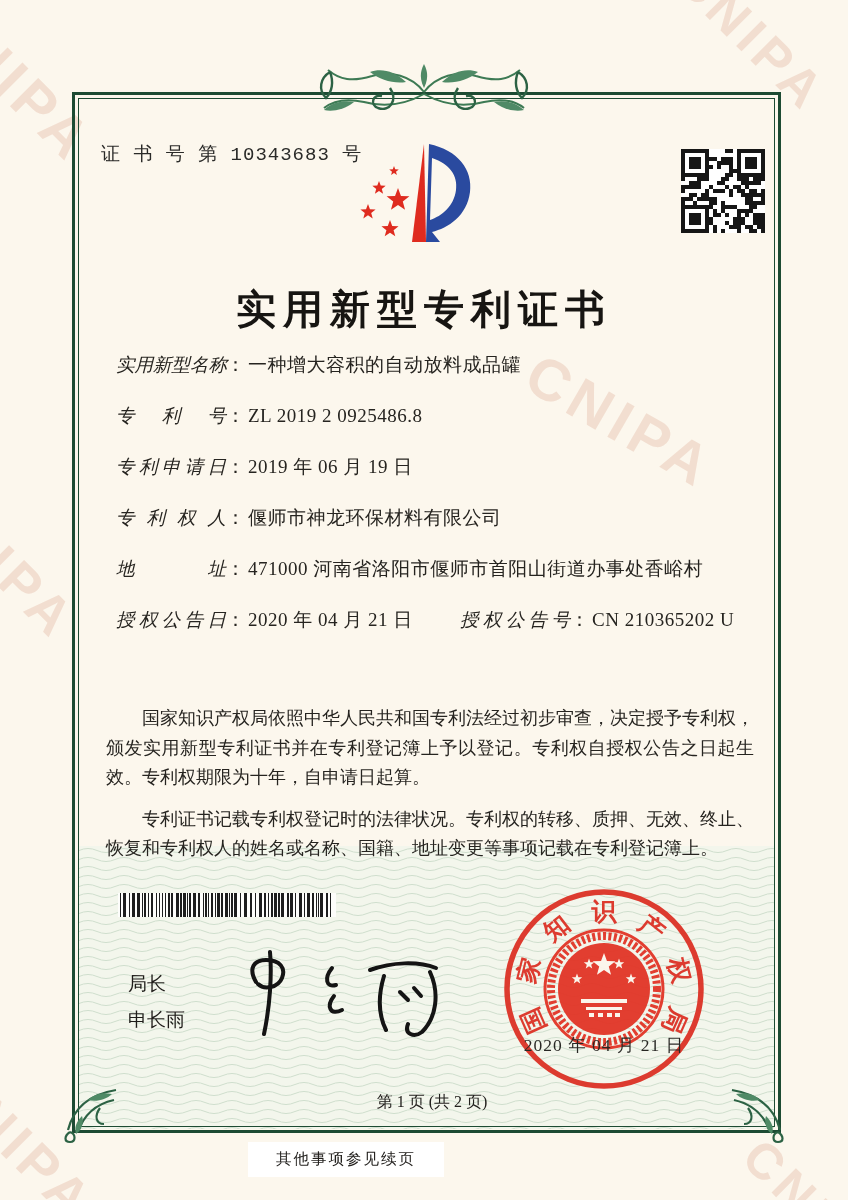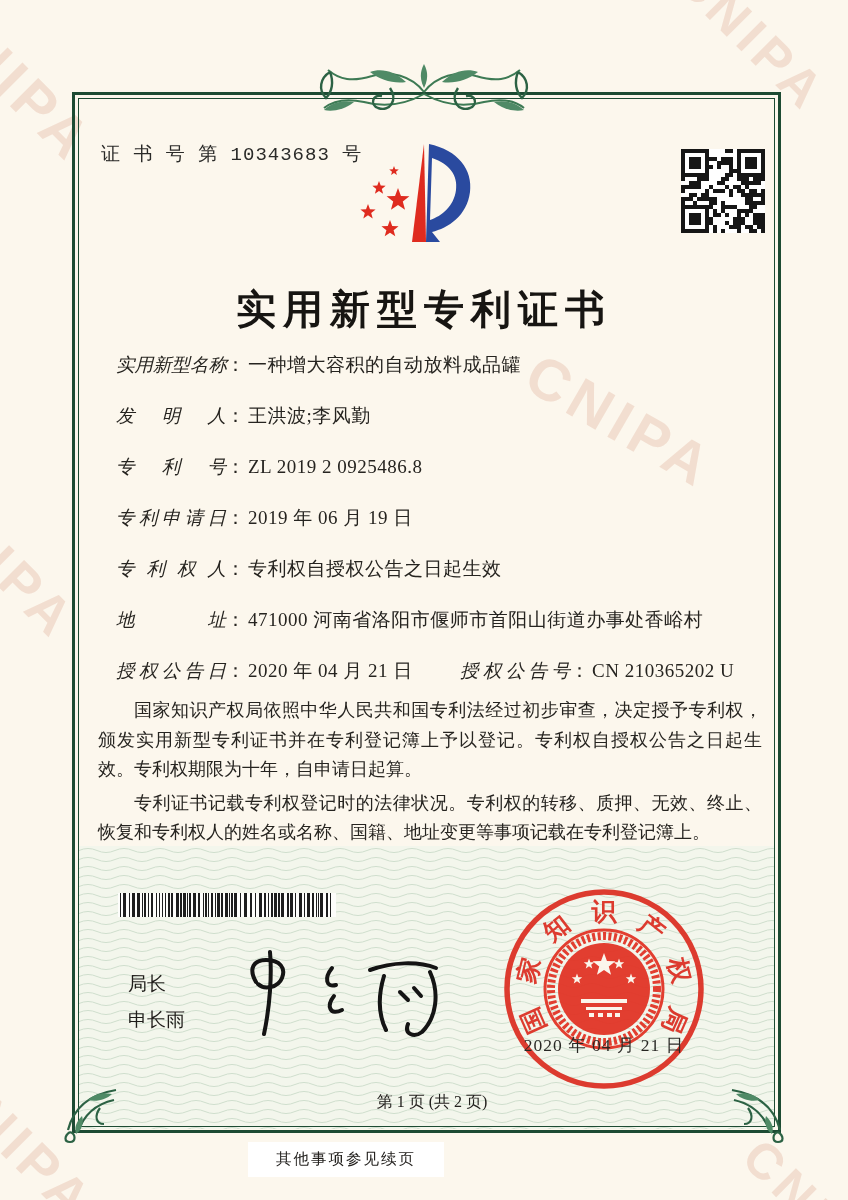--- a/index.html
+++ b/index.html
@@ -24,21 +24,21 @@
          font-size:40px;font-weight:bold;color:#171512;letter-spacing:7px;margin-top:25px;}
 
   .fields{position:absolute;left:116px;top:352px;width:580px;font-size:19px;color:#262420;}
   .frow{height:26px;line-height:26px;margin-bottom:25px;white-space:nowrap;}
   .flabel{display:inline-block;width:110px;font-size:18.5px;text-align:justify;text-align-last:justify;vertical-align:top;font-style:italic;}
   .fvalue{margin-left:3px;letter-spacing:0.5px;}
   .fvalue-fixed{display:inline-block;width:212px;margin-left:3px;letter-spacing:0.5px;}
 
   .notice{position:absolute;left:94px;top:692px;width:672px;font-size:18px;line-height:29.5px;
           color:#262420;text-align:justify;}
-  .notice p{margin:4px;text-indent:2em;}
+  .notice p{margin:12px;text-indent:2em;}
 
   .barcode{position:absolute;left:118px;top:893px;width:218px;height:24px;background:#fdfdfb;padding:0;}
 
   .officer{position:absolute;left:128px;top:966px;font-size:19px;color:#1e1c19;line-height:36px;}
   .sig{position:absolute;left:232px;top:938px;width:220px;height:105px;}
 
   .seal{position:absolute;left:498px;top:883px;width:212px;height:212px;opacity:0.94;}
   .seal-char{font-size:25px;font-weight:bold;fill:#dc3024;text-anchor:middle;font-family:"Liberation Serif","DejaVu Serif",serif;}
   .seal-date{font-size:17.5px;fill:#1c1b18;text-anchor:middle;letter-spacing:1px;font-family:"Liberation Serif","DejaVu Serif",serif;}
 
@@ -386,30 +386,27 @@
     <polygon fill="#df2b1f" points="38.00,82.00 40.22,87.94 46.56,88.22 41.59,92.17 43.29,98.28 38.00,94.78 32.71,98.28 34.41,92.17 29.44,88.22 35.78,87.94"></polygon>
   </svg>
 
   <div class="title">实用新型专利证书</div>
 
   <div class="fields">
     <div class="frow">
       <span class="flabel">实用新型名称</span><span>：</span><span class="fvalue">一种增大容积的自动放料成品罐</span>
     </div>
     <div class="frow">
-      <span class="flabel">发明人</span><span>：</span><span class="fvalue">王洪波;李风勤</span>
-    </div>
-    <div class="frow">
       <span class="flabel">专利号</span><span>：</span><span class="fvalue">ZL 2019 2 0925486.8</span>
     </div>
     <div class="frow">
       <span class="flabel">专利申请日</span><span>：</span><span class="fvalue">2019 年 06 月 19 日</span>
     </div>
     <div class="frow">
-      <span class="flabel">专利权人</span><span>：</span><span class="fvalue">专利权自授权公告之日起生效</span>
+      <span class="flabel">专利权人</span><span>：</span><span class="fvalue">偃师市神龙环保材料有限公司</span>
     </div>
     <div class="frow">
       <span class="flabel">地址</span><span>：</span><span class="fvalue">471000 河南省洛阳市偃师市首阳山街道办事处香峪村</span>
     </div>
     <div class="frow">
       <span class="flabel">授权公告日</span><span>：</span><span class="fvalue-fixed">2020 年 04 月 21 日</span><span class="flabel">授权公告号</span><span>：</span><span class="fvalue">CN 210365202 U</span>
     </div>
   </div>
 
   <div class="notice">

